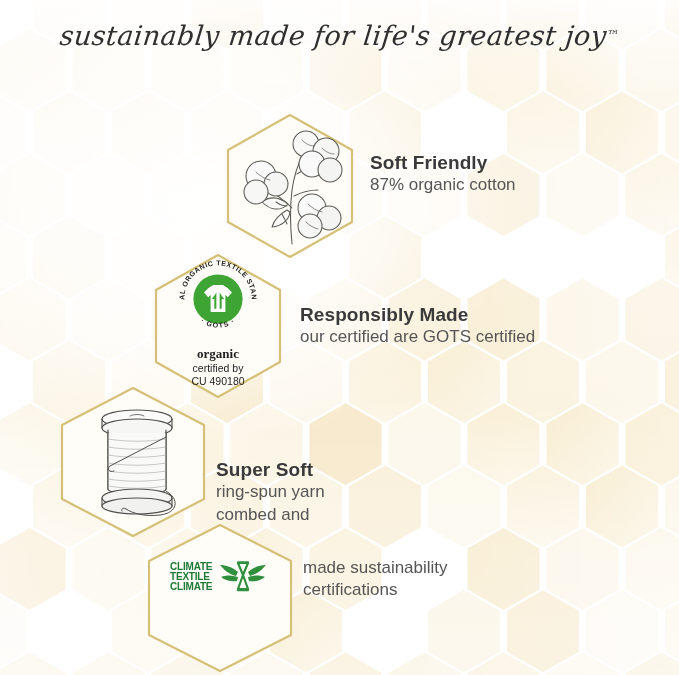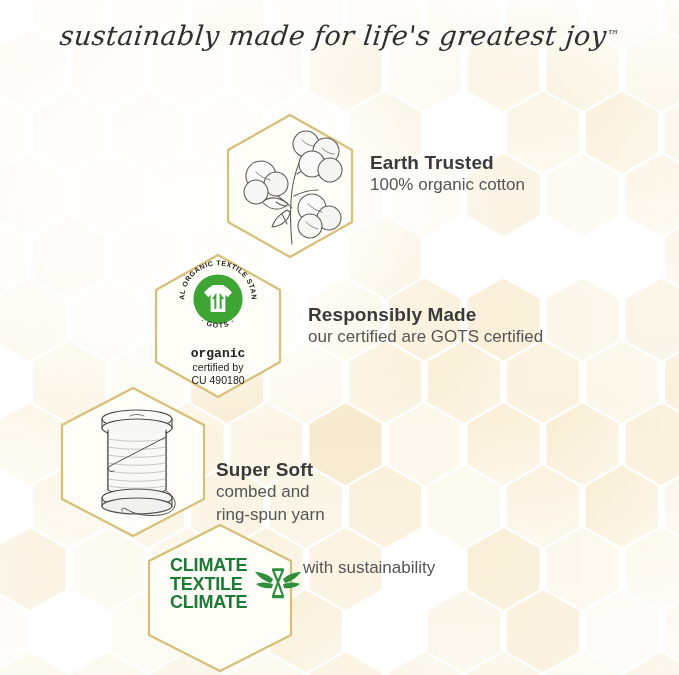--- a/index.html
+++ b/index.html
@@ -83,40 +83,40 @@
     font-weight: 400;
     font-size: 17px;
     color: #555555;
     line-height: 1.32;
     white-space: nowrap;
   }
 
   
   .gots-wrap { position: absolute; z-index: 6; text-align: center; }
   .gots-organic {
-    font-family: Liberation Mono, monospace;
+    font-family: Liberation Serif, serif;
     font-size: 13px;
     font-weight: bold;
     color: #222;
     margin-top: 2px;
   }
   .gots-sub {
     font-family: "Liberation Sans", sans-serif;
     font-size: 10.5px;
     font-weight: normal;
     color: #222;
     line-height: 1.2;
   }
 
   
   .cpf-wrap { position: absolute; z-index: 6; display: flex; align-items: center; }
   .cpf-text {
     font-family: "Liberation Sans", sans-serif;
     font-weight: bold;
-    font-size: 18px;
+    font-size: 10px;
     line-height: 1.03;
     color: #1c7a36;
     letter-spacing: -0.2px;
   }
   .cpf-text div { white-space: nowrap; }
 </style>
 </head>
 <body>
 
 <div id="stage">
@@ -313,22 +313,22 @@
 
         <path d="M62 14 C66 18, 70 20, 74 20" stroke-width="0.7"></path>
         <path d="M82 22 C86 26, 90 28, 94 28" stroke-width="0.7"></path>
         <path d="M16 46 C20 50, 25 53, 30 54" stroke-width="0.7"></path>
         <path d="M68 78 C72 82, 77 85, 82 86" stroke-width="0.7"></path>
         <path d="M66 96 C70 100, 74 102, 78 103" stroke-width="0.7"></path>
       </g>
     </svg>
   </div>
   <div class="ftext" style="left:370px; top:152px;">
-    <div class="ftitle">Earth Trusted</div>
-    <div class="fline">100% organic cotton</div>
+    <div class="ftitle">Soft Friendly</div>
+    <div class="fline">87% organic cotton</div>
   </div>
 
   <div class="hexcell" style="left:152px; top:252px;">
     <svg class="hex-svg" width="132" height="148" viewBox="0 0 132 148">
       <polygon points="66,3 128,38 128,110 66,145 4,110 4,38" fill="#fffdf7" stroke="#d6bf77" stroke-width="2.2" stroke-linejoin="round"></polygon>
     </svg>
   </div>
   <div class="gots-wrap" style="left:152px; top:258px; width:132px;">
     <svg width="82" height="82" viewBox="0 0 100 100">
       <defs>
@@ -348,21 +348,21 @@
         <textPath href="#gotsTop" startOffset="50%" text-anchor="middle">GLOBAL ORGANIC TEXTILE STANDARD</textPath>
       </text>
       <text font-family="&quot;Liberation Sans&quot;, sans-serif" font-size="8.6" font-weight="bold" fill="#1d1d1d" letter-spacing="1.4">
         <textPath href="#gotsBot" startOffset="50%" text-anchor="middle">· GOTS ·</textPath>
       </text>
     </svg>
     <div class="gots-organic">organic</div>
     <div class="gots-sub">certified by</div>
     <div class="gots-sub">CU 490180</div>
   </div>
-  <div class="ftext" style="left:308px; top:304px;">
+  <div class="ftext" style="left:300px; top:304px;">
     <div class="ftitle">Responsibly Made</div>
     <div class="fline">our certified are GOTS certified</div>
   </div>
 
   <div class="hexcell" style="left:58px; top:385px;">
     <svg class="hex-svg" width="150" height="154" viewBox="0 0 150 154">
       <polygon points="75,3 146,40 146,114 75,151 4,114 4,40" fill="#fffdf7" stroke="#d6bf77" stroke-width="2.2" stroke-linejoin="round"></polygon>
     </svg>
 
     <svg style="position:absolute; left:28px; top:18px;" width="102" height="118" viewBox="0 0 102 118">
@@ -396,22 +396,22 @@
 
         <path d="M80 88 C94 96, 92 110, 74 112 C58 114, 46 110, 40 106" stroke-width="1.0"></path>
         <path d="M40 106 C37 104, 35 106, 36 108" stroke-width="1.0"></path>
 
         <path d="M44 13 C47 11, 55 11, 58 13" stroke-width="0.8"></path>
       </g>
     </svg>
   </div>
   <div class="ftext" style="left:216px; top:424px;margin-top:35px;">
     <div class="ftitle">Super Soft</div>
+    <div class="fline">ring-spun yarn</div>
     <div class="fline">combed and</div>
-    <div class="fline">ring-spun yarn</div>
   </div>
 
   <div class="hexcell" style="left:145px; top:522px;">
     <svg class="hex-svg" width="150" height="152" viewBox="0 0 150 152">
       <polygon points="75,3 146,39 146,113 75,149 4,113 4,39" fill="#fffdf7" stroke="#d6bf77" stroke-width="2.2" stroke-linejoin="round"></polygon>
     </svg>
   </div>
   <div class="cpf-wrap" style="left:170px; top:556px;">
     <div class="cpf-text">
       <div>CLIMATE</div>
@@ -431,16 +431,17 @@
 
         <path d="M19 7 L29 7 L24 19 L29 33 L19 33 L24 19 Z"></path>
       </g>
       <g fill="#2f8f3d">
         <rect x="18" y="5.2" width="12" height="2.3" rx="1"></rect>
         <rect x="18" y="33" width="12" height="2.3" rx="1"></rect>
       </g>
     </svg>
   </div>
   <div class="ftext" style="left:303px; top:557px;">
-    <div class="fline">with sustainability</div>
+    <div class="fline">made sustainability</div>
+    <div class="fline">certifications</div>
   </div>
 
 </div>
 
 </body></html>

